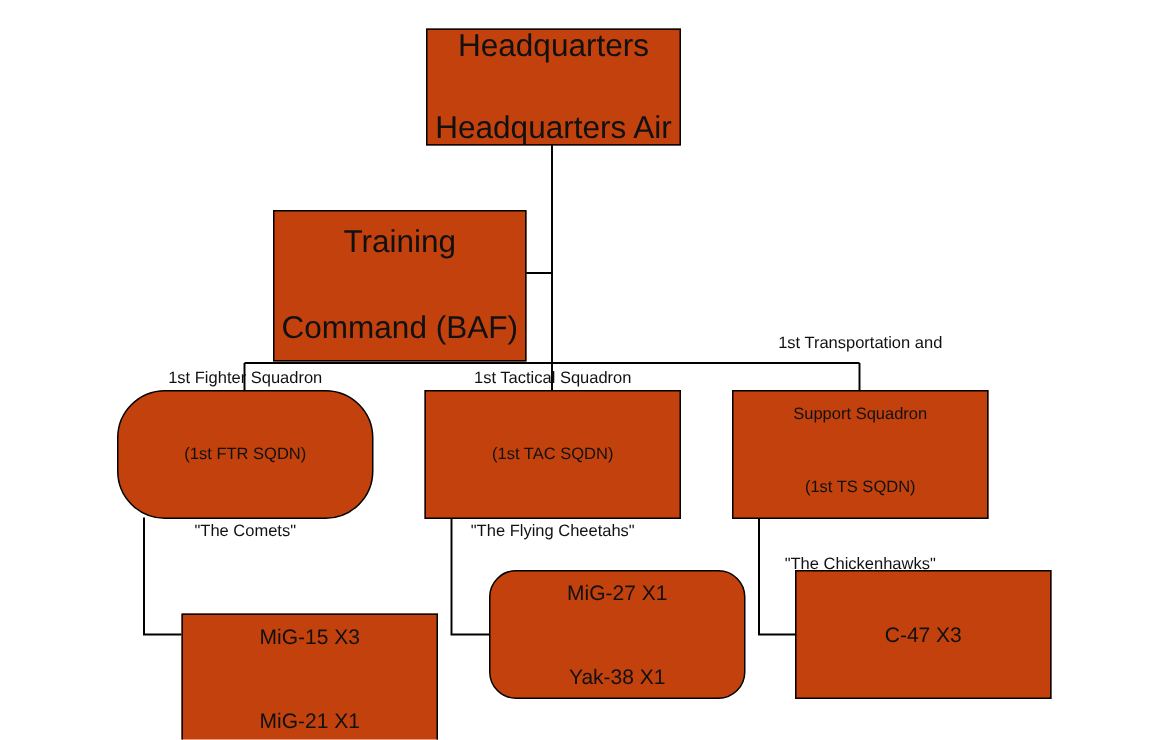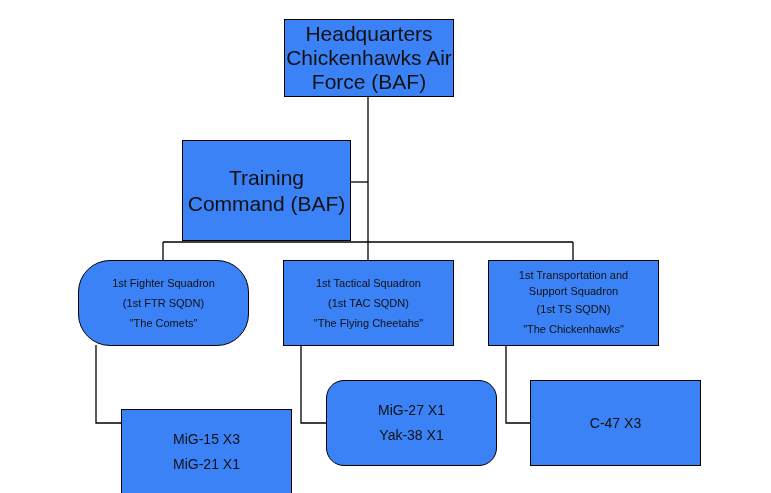--- a/index.html
+++ b/index.html
@@ -1,22 +1,22 @@
 <!DOCTYPE html>
 <html><head>
   <meta charset="utf-8">
   <style>
     html, body { margin: 0; padding: 0; background: #ffffff; }
     body { width: 771px; height: 493px; position: relative; overflow: hidden;
            font-family: "Liberation Sans", "DejaVu Sans", sans-serif; color: #111; }
     #connectors { position: absolute; left: 0; top: 0; width: 771px; height: 493px; }
     #connectors line, #connectors polyline { stroke: #000; stroke-width: 1.3; fill: none; }
-    .box { position: absolute; box-sizing: border-box; border: 1.3px solid #000; background: #3b82f6;
+    .box { position: absolute; box-sizing: border-box; border: 1.3px solid #000; background: #c2410c;
            display: flex; flex-direction: column; align-items: center; justify-content: center;
-           text-align: center; }
+           text-align: center; gap: 31px; }
     .box span { display: block; }
     .hq { left: 284px; top: 19px; width: 170px; height: 78px; font-size: 21px; line-height: 24px; }
     .training { left: 182px; top: 140px; width: 169px; height: 101px; font-size: 21px; line-height: 26px; }
     .sq { top: 260px; width: 171px; height: 86px; font-size: 11px; line-height: 20px; }
     .sq.tight span.l1, .sq.tight span.l2 { line-height: 16px; }
     .sq1 { left: 78px; border-radius: 32px; } .sq2 { left: 283px; } .sq3 { left: 488px; }
     .ac { top: 380px; width: 171px; height: 86px; font-size: 14px; line-height: 25px; }
     .ac1 { left: 121px; margin-top: 29px; } .ac2 { left: 326px; border-radius: 18px; } .ac3 { left: 530px; }
   </style>
 </head>
@@ -28,22 +28,21 @@
   <line x1="163" y1="242" x2="573" y2="242"></line>
   <line x1="163" y1="242" x2="163" y2="260"></line>
   <line x1="573" y1="242" x2="573" y2="260"></line>
   <polyline points="96,345 96,423 121,423"></polyline>
   <polyline points="301,345 301,423 326,423"></polyline>
   <polyline points="506,345 506,423 530,423"></polyline>
 </svg>
 
 <div class="box hq">
   <span>Headquarters</span>
-  <span>Chickenhawks Air</span>
-  <span>Force (BAF)</span>
+  <span>Headquarters Air</span>
 </div>
 
 <div class="box training">
   <span>Training</span>
   <span>Command (BAF)</span>
 </div>
 
 <div class="box sq sq1">
   <span>1st Fighter Squadron</span>
   <span>(1st FTR SQDN)</span>

